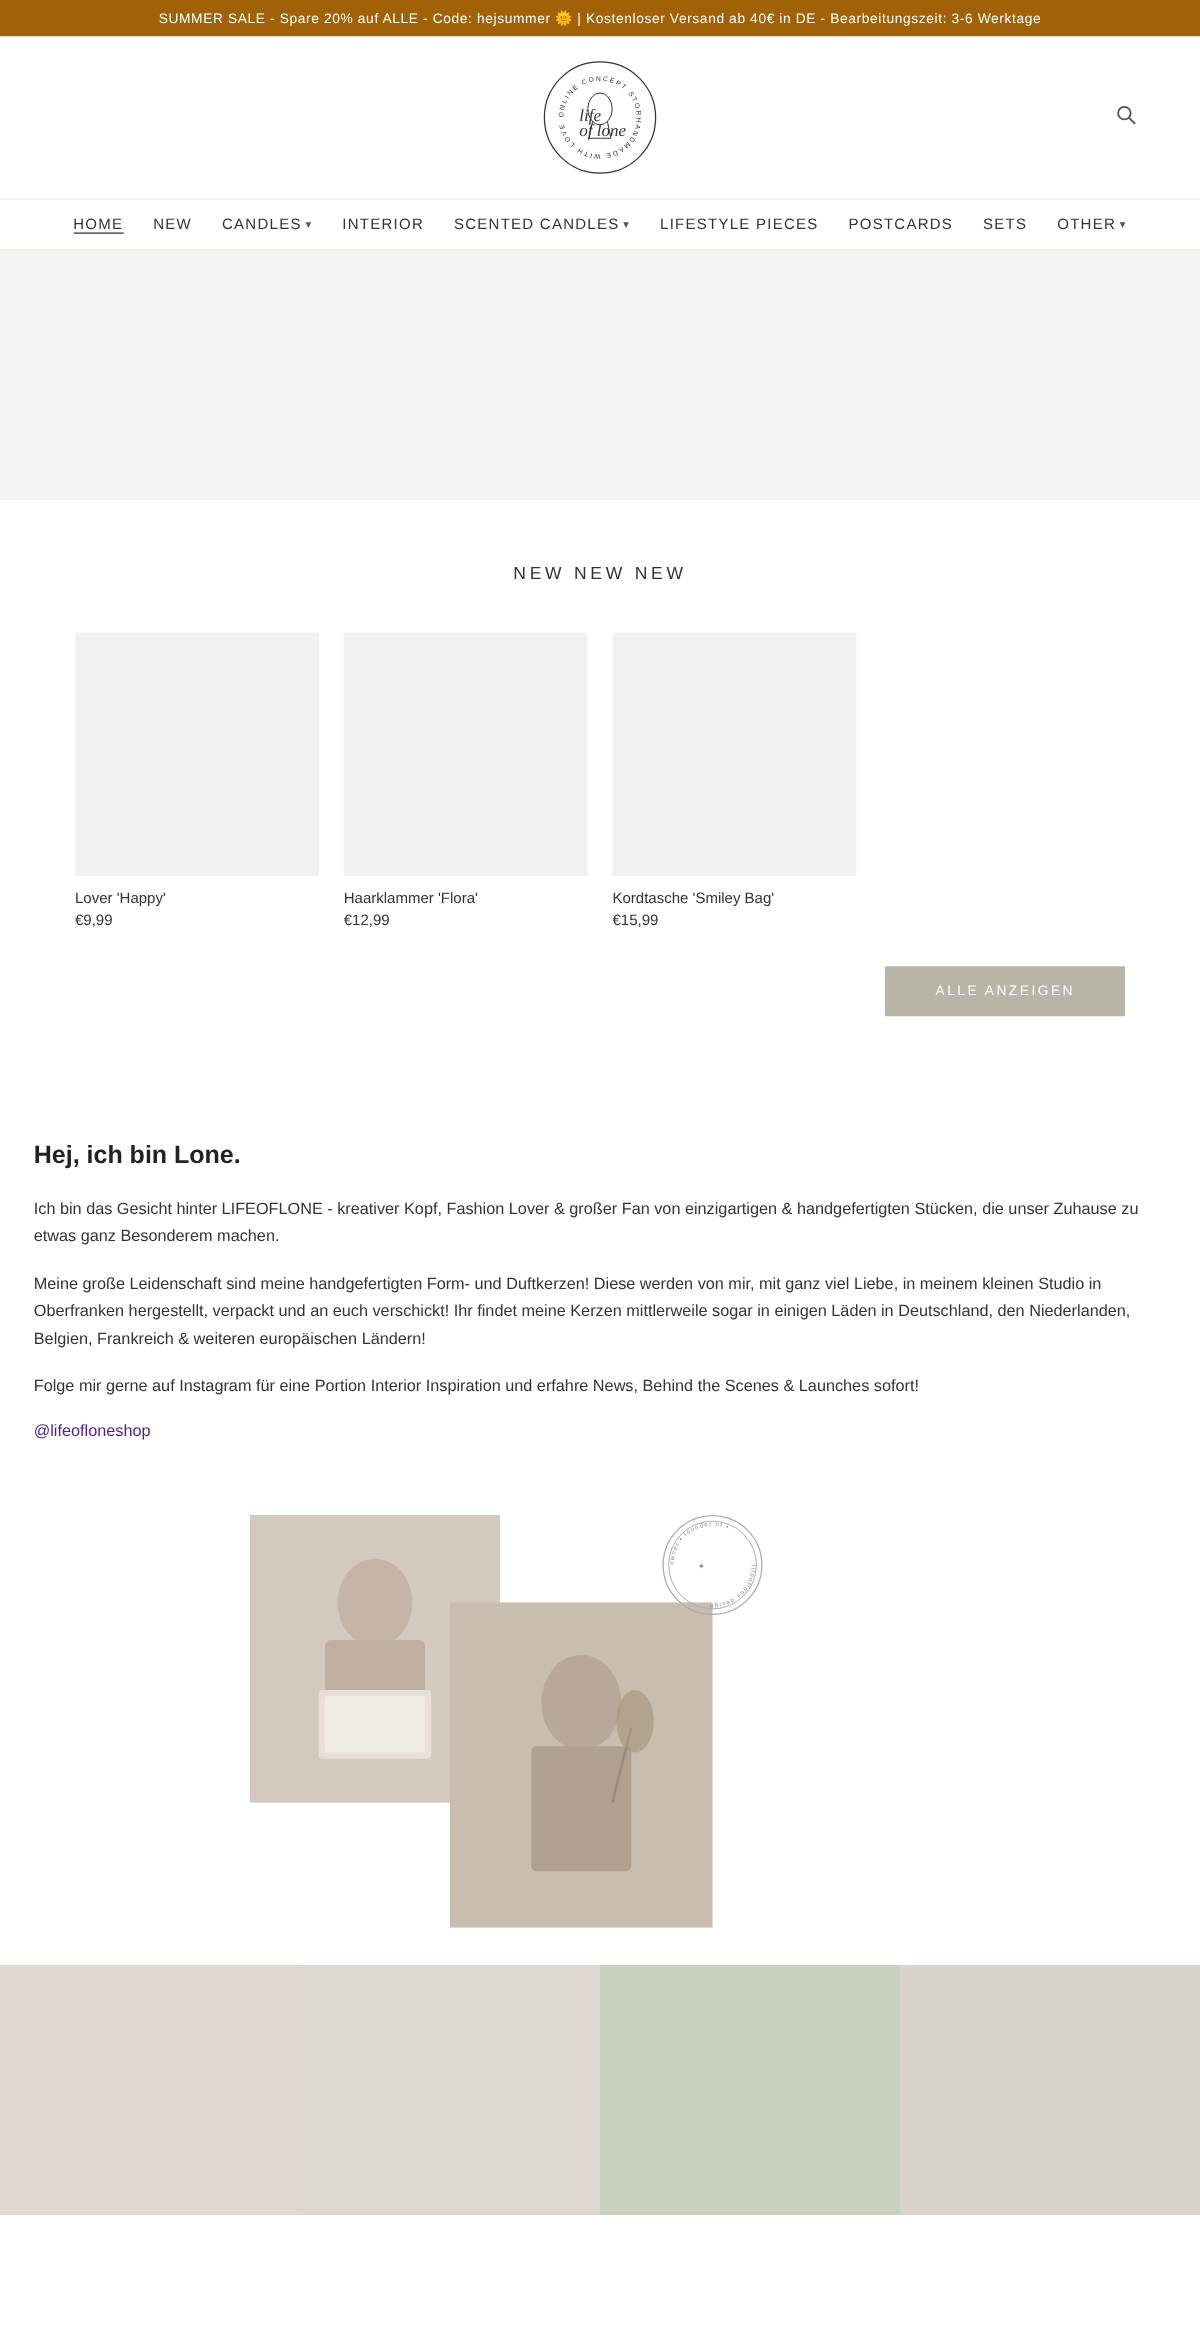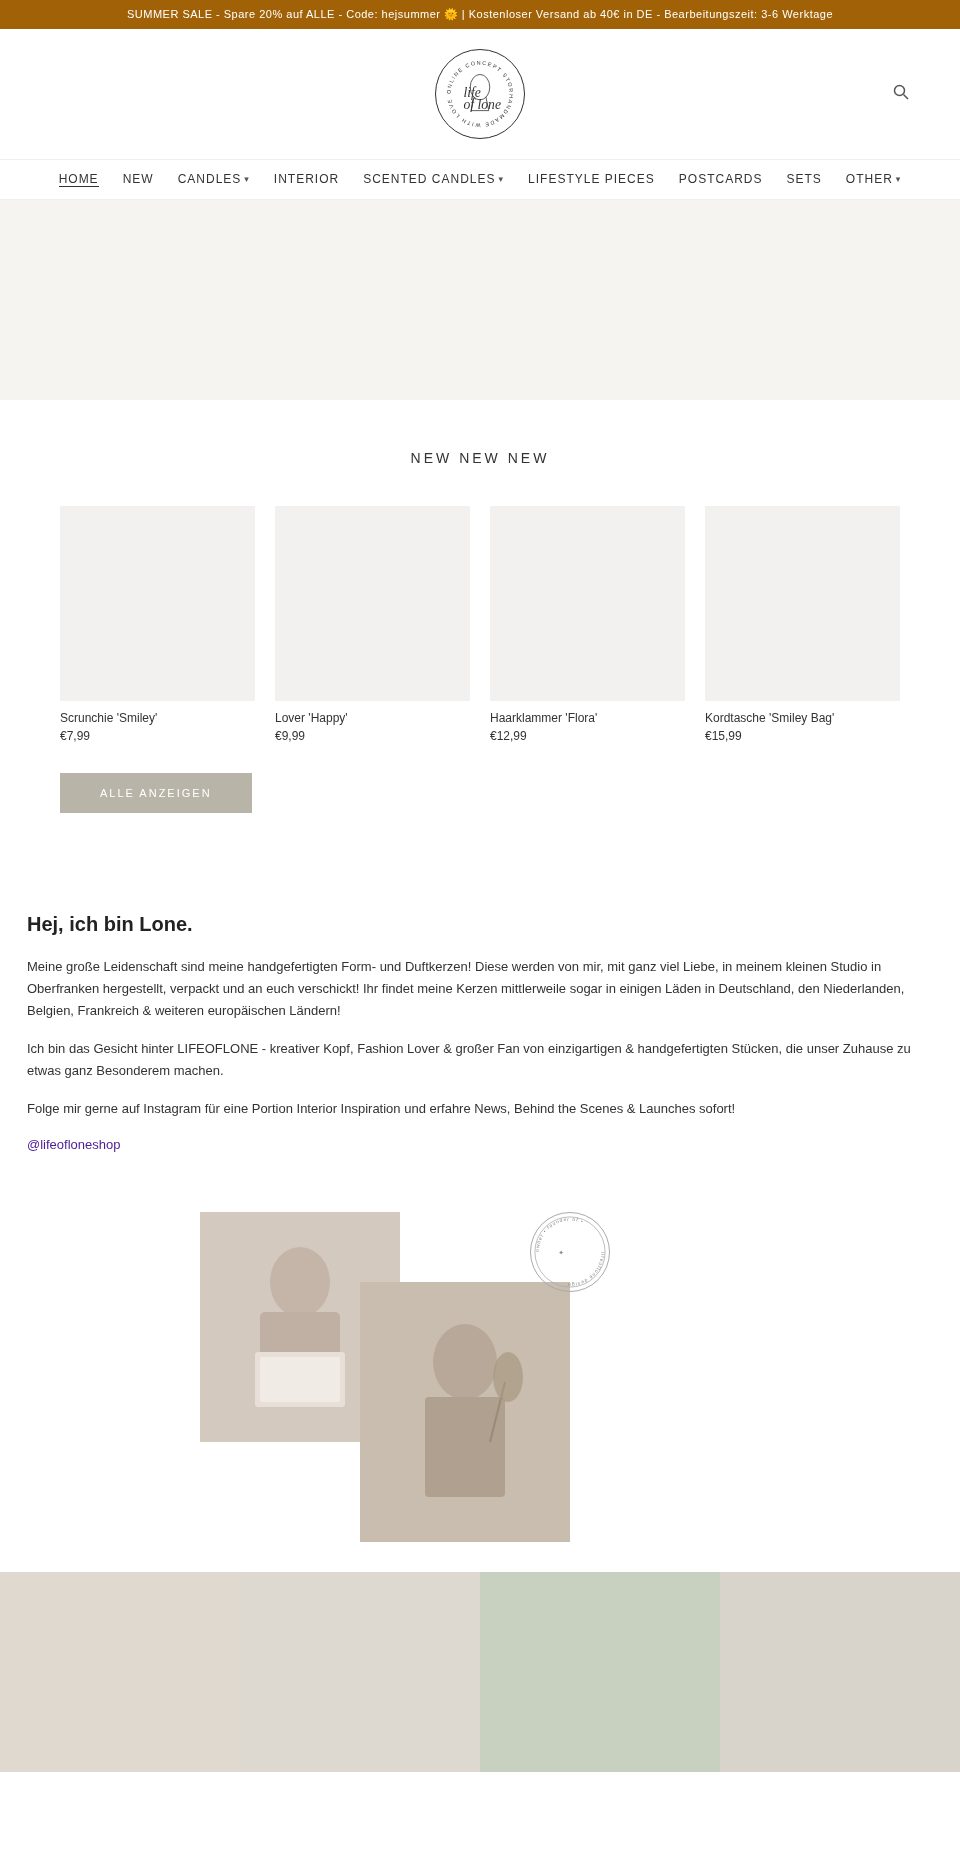--- a/index.html
+++ b/index.html
@@ -117,21 +117,21 @@
       font-size: 12px;
       color: #333;
       margin-bottom: 4px;
     }
     .product-price {
       font-size: 12px;
       color: #333;
     }
     .show-all-btn-wrap {
       display: flex;
-      justify-content: flex-start;
+      justify-content: flex-end;
       margin: 20px 0 10px;
     }
     .show-all-btn {
       background: #b8b5a8;
       color: #fff;
       border: none;
       padding: 14px 40px;
       font-size: 11px;
       letter-spacing: 2px;
       text-transform: uppercase;
@@ -266,25 +266,20 @@
     <span class="nav-chevron">▾</span>
   </a>
 </nav>
 
 <div class="hero"></div>
 
 <section class="new-section">
   <h2 class="section-title">NEW NEW NEW</h2>
   <div class="products-grid">
 
-    <div class="product-card">
-      <div class="product-image"></div>
-      <div class="product-name">Scrunchie 'Smiley'</div>
-      <div class="product-price">€7,99</div>
-    </div>
 
     <div class="product-card">
       <div class="product-image"></div>
       <div class="product-name">Lover 'Happy'</div>
       <div class="product-price">€9,99</div>
     </div>
 
     <div class="product-card">
       <div class="product-image"></div>
       <div class="product-name">Haarklammer 'Flora'</div>
@@ -299,22 +294,22 @@
 
   </div>
 
   <div class="show-all-btn-wrap">
     <button class="show-all-btn">ALLE ANZEIGEN</button>
   </div>
 </section>
 
 <section class="about-section">
   <h2 class="about-title">Hej, ich bin Lone.</h2>
+  <p class="about-text">Ich bin das Gesicht hinter LIFEOFLONE - kreativer Kopf, Fashion Lover &amp; großer Fan von einzigartigen &amp; handgefertigten Stücken, die unser Zuhause zu etwas ganz Besonderem machen.</p>
   <p class="about-text">Meine große Leidenschaft sind meine handgefertigten Form- und Duftkerzen! Diese werden von mir, mit ganz viel Liebe, in meinem kleinen Studio in Oberfranken hergestellt, verpackt und an euch verschickt! Ihr findet meine Kerzen mittlerweile sogar in einigen Läden in Deutschland, den Niederlanden, Belgien, Frankreich &amp; weiteren europäischen Ländern!</p>
-  <p class="about-text">Ich bin das Gesicht hinter LIFEOFLONE - kreativer Kopf, Fashion Lover &amp; großer Fan von einzigartigen &amp; handgefertigten Stücken, die unser Zuhause zu etwas ganz Besonderem machen.</p>
   <p class="about-text">Folge mir gerne auf Instagram für eine Portion Interior Inspiration und erfahre News, Behind the Scenes &amp; Launches sofort!</p>
   <p class="about-instagram">@lifeofloneshop</p>
 </section>
 
 <div class="about-images">
 
   <div style="position:absolute; left:200px; top:20px; width:200px; height:230px; background:#d2c8bc; overflow:hidden;">
     <svg width="200" height="230" viewBox="0 0 200 230">
       <rect width="200" height="230" fill="#d4c9be"></rect>
 

